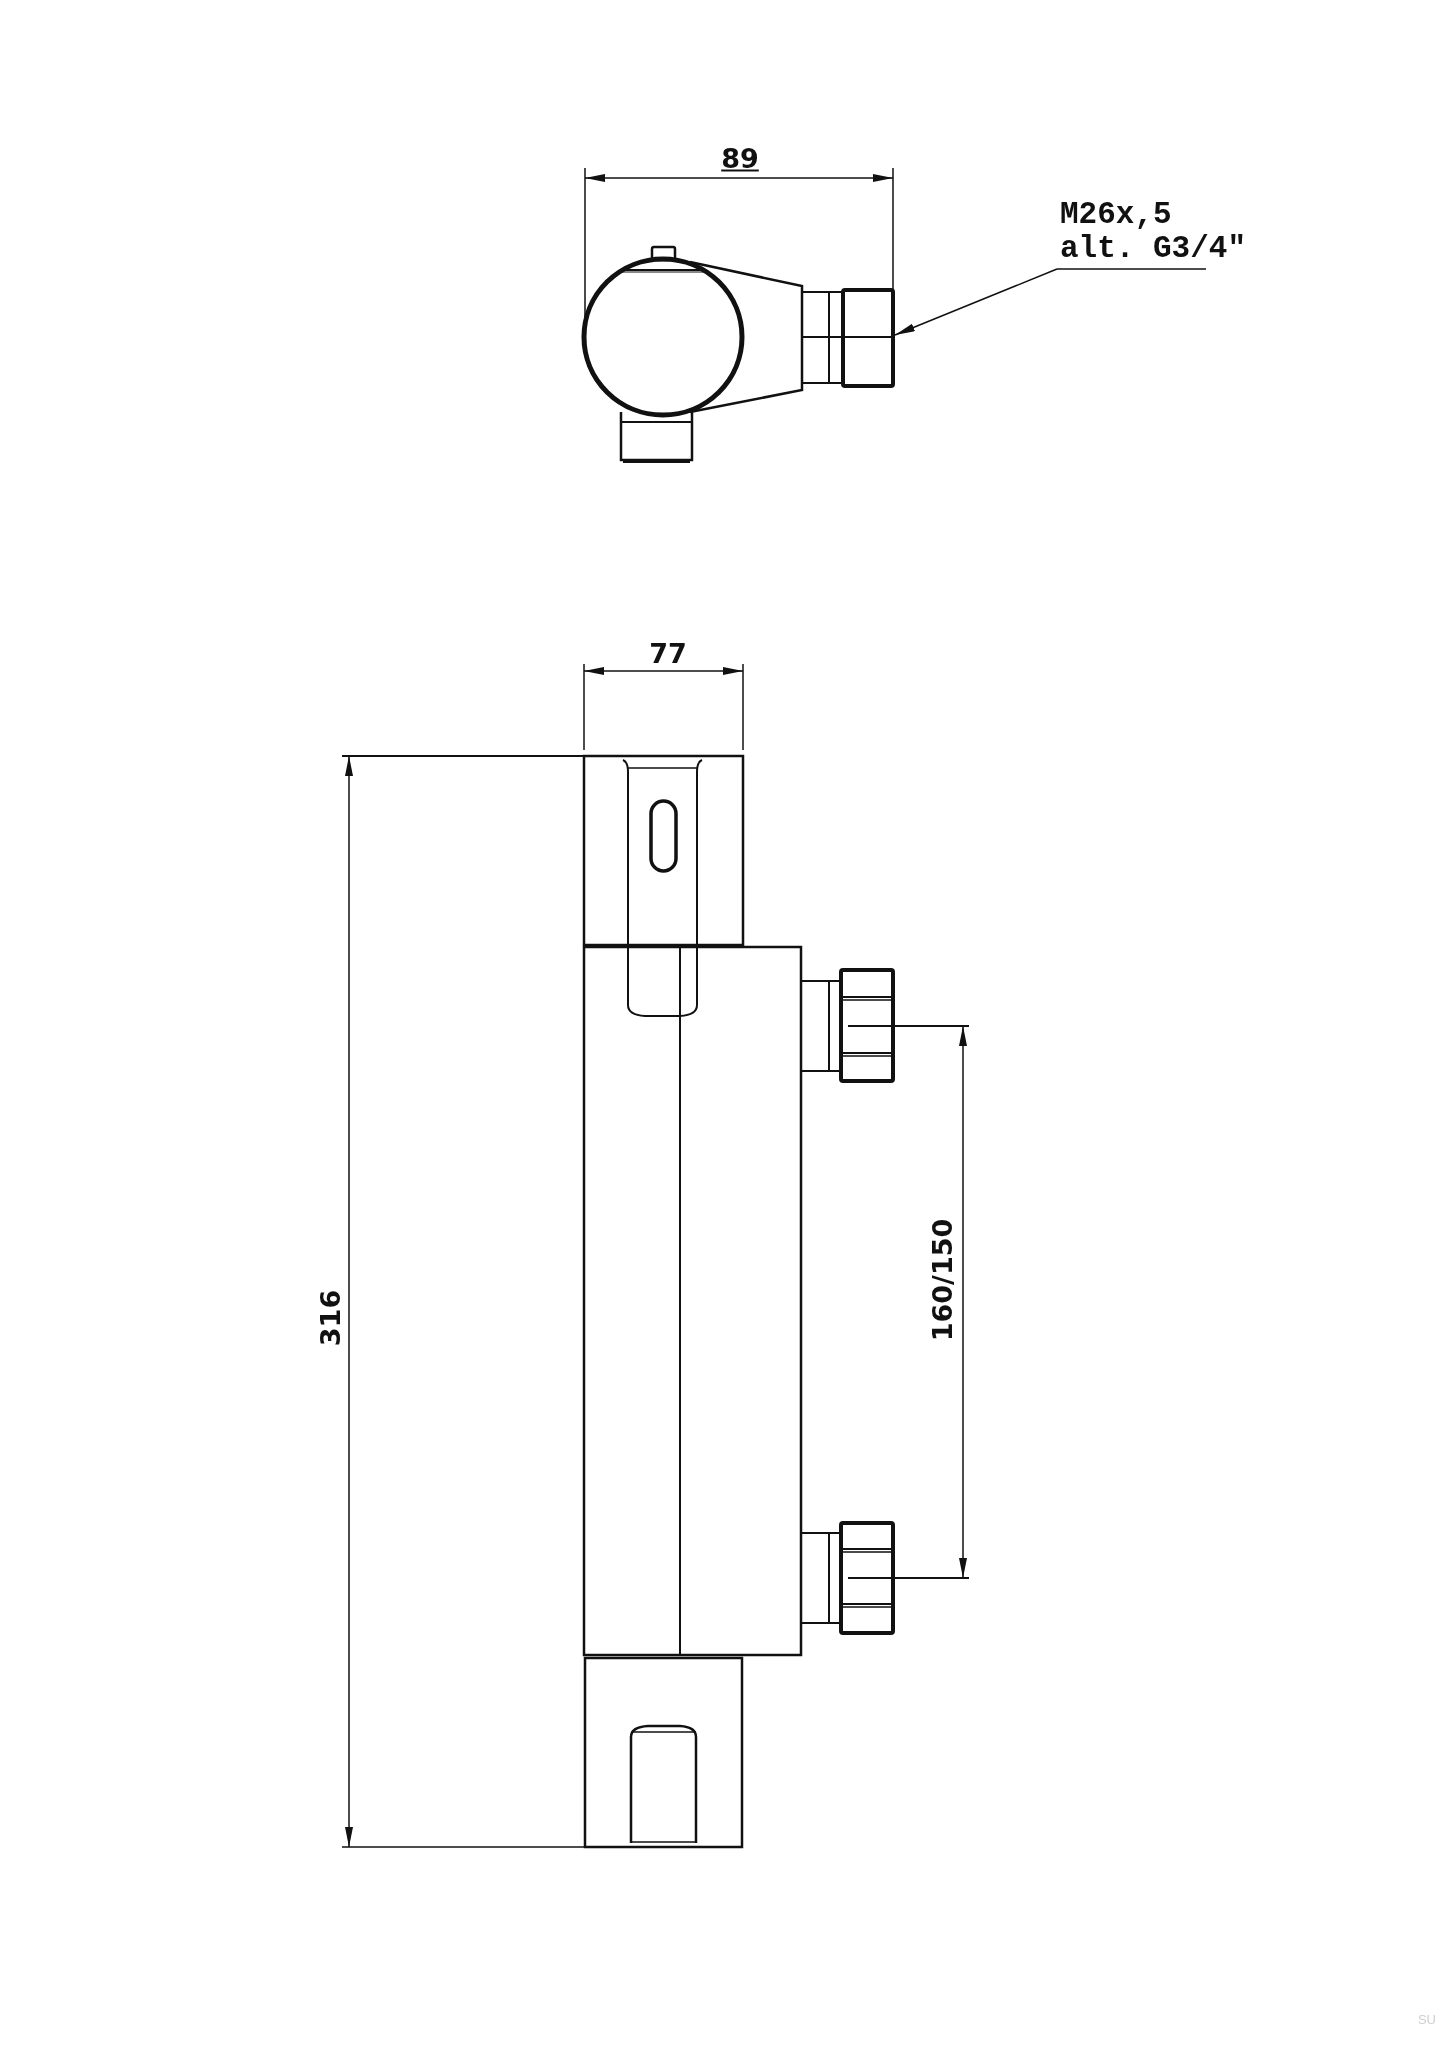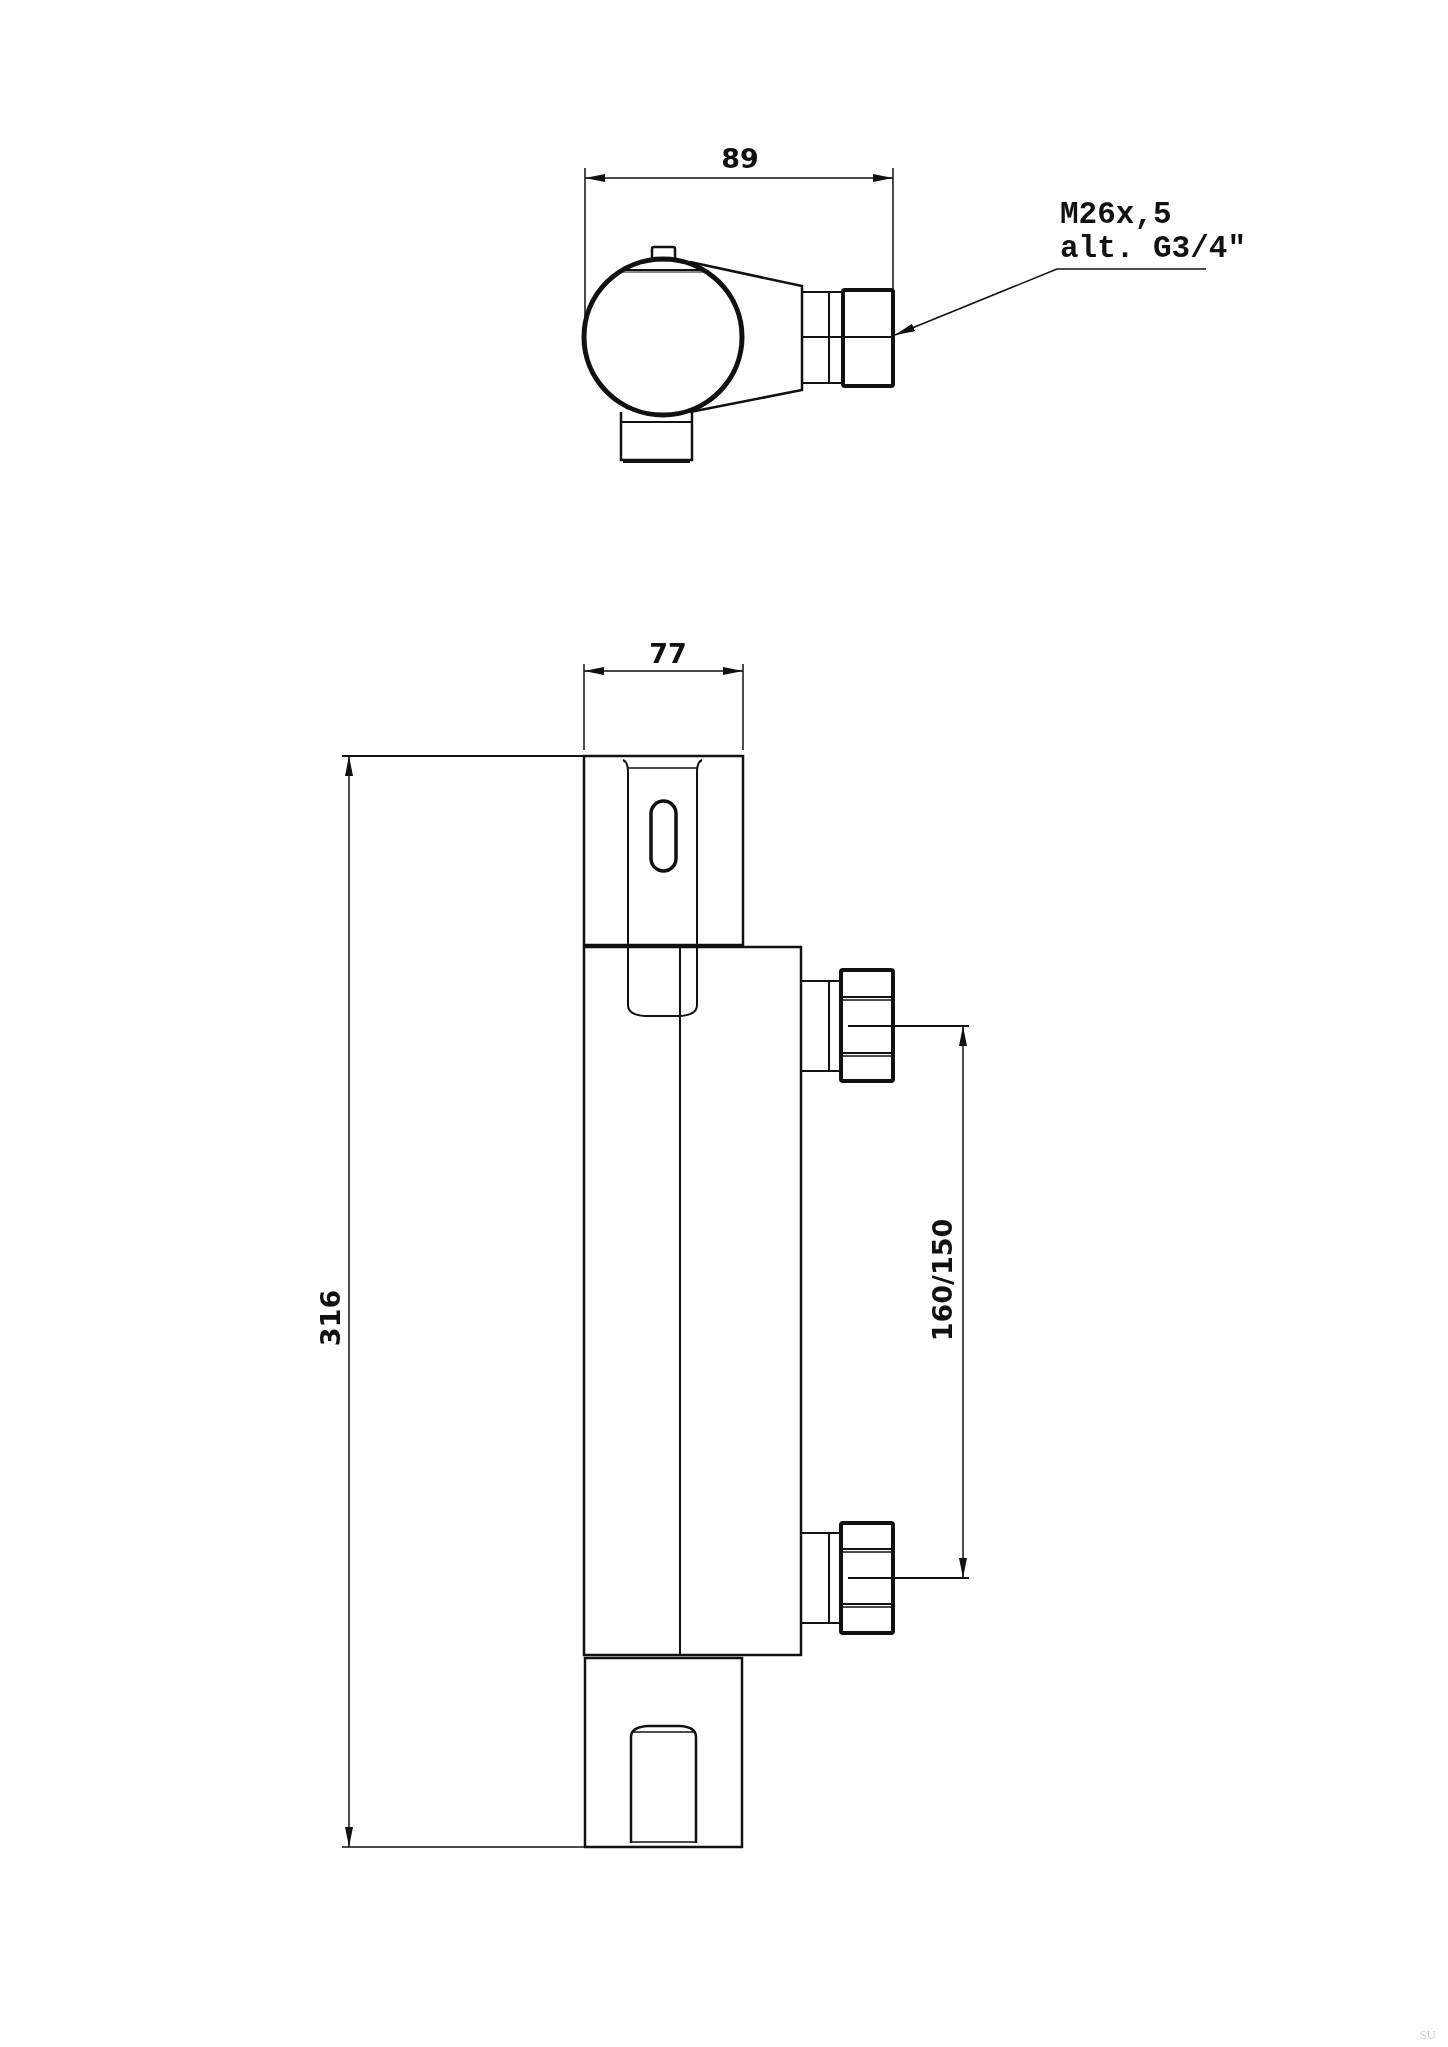--- a/index.html
+++ b/index.html
@@ -3,21 +3,21 @@
 <meta charset="utf-8">
 <style>
   html, body { margin: 0; padding: 0; background: #ffffff; }
   body { width: 1448px; height: 2047px; position: relative; overflow: hidden; }
   #drawing { position: absolute; left: 0; top: 0; width: 1448px; height: 2047px; }
   .lbl { position: absolute; font-family: "DejaVu Sans", sans-serif; font-weight: bold; color: #111; white-space: nowrap; line-height: 1; }
   .dim { font-size: 27px; }
   .callout { font-family: Liberation Mono, monospace; font-weight: bold; font-size: 31px; line-height: 34px; }
   .rot { transform: translate(-50%, -50%) rotate(-90deg); transform-origin: center; }
   .ctr { transform: translate(-50%, -50%); }
-  .wm { position: absolute; right: 12px; bottom: 4px; font-family: Liberation Serif, serif; font-size: 13px; color: #cfcfcf; margin-left: 8px; }
+  .wm { position: absolute; right: 12px; bottom: 20px; font-family: Liberation Sans, sans-serif; font-size: 13px; color: #cfcfcf; margin-left: 8px; }
 </style>
 </head>
 <body>
 
 <svg id="drawing" viewBox="0 0 1448 2047" xmlns="http://www.w3.org/2000/svg">
   <defs>
     <marker id="arr" viewBox="0 0 20 8" refX="20" refY="4" markerWidth="20" markerHeight="8" orient="auto-start-reverse" markerUnits="userSpaceOnUse">
       <path d="M0,0 L20,4 L0,8 Z" fill="#111"></path>
     </marker>
   </defs>
@@ -102,21 +102,21 @@
       <line x1="963" y1="1026" x2="963" y2="1578" marker-start="url(#arr)" marker-end="url(#arr)"></line>
     </g>
 
     <rect x="585" y="1658" width="157" height="189" stroke-width="2.5"></rect>
     <path d="M631,1843 L631,1737 Q631,1727 648,1726 L680,1726 Q696,1727 696,1737 L696,1843" stroke-width="2.5"></path>
     <line x1="631" y1="1732" x2="696" y2="1732" stroke-width="1.5"></line>
     <line x1="631" y1="1842" x2="696" y2="1842" stroke-width="1.5"></line>
   </g>
 </svg>
 
-<div class="lbl dim ctr" style="left:740px; top:158px;">89</div>
+<div class="lbl dim ctr" style="left:740px; top:158px;text-decoration:underline;">89</div>
 <div class="lbl callout" style="left:1060px; top:198px;">
   <div>M26x,5</div>
   <div>alt. G3/4"</div>
 </div>
 <div class="lbl dim ctr" style="left:668px; top:653px;">77</div>
 <div class="lbl dim rot" style="left:330px; top:1318px;">316</div>
 <div class="lbl dim rot" style="left:942px; top:1280px;">160/150</div>
 
 <div class="wm">SU</div>
 

